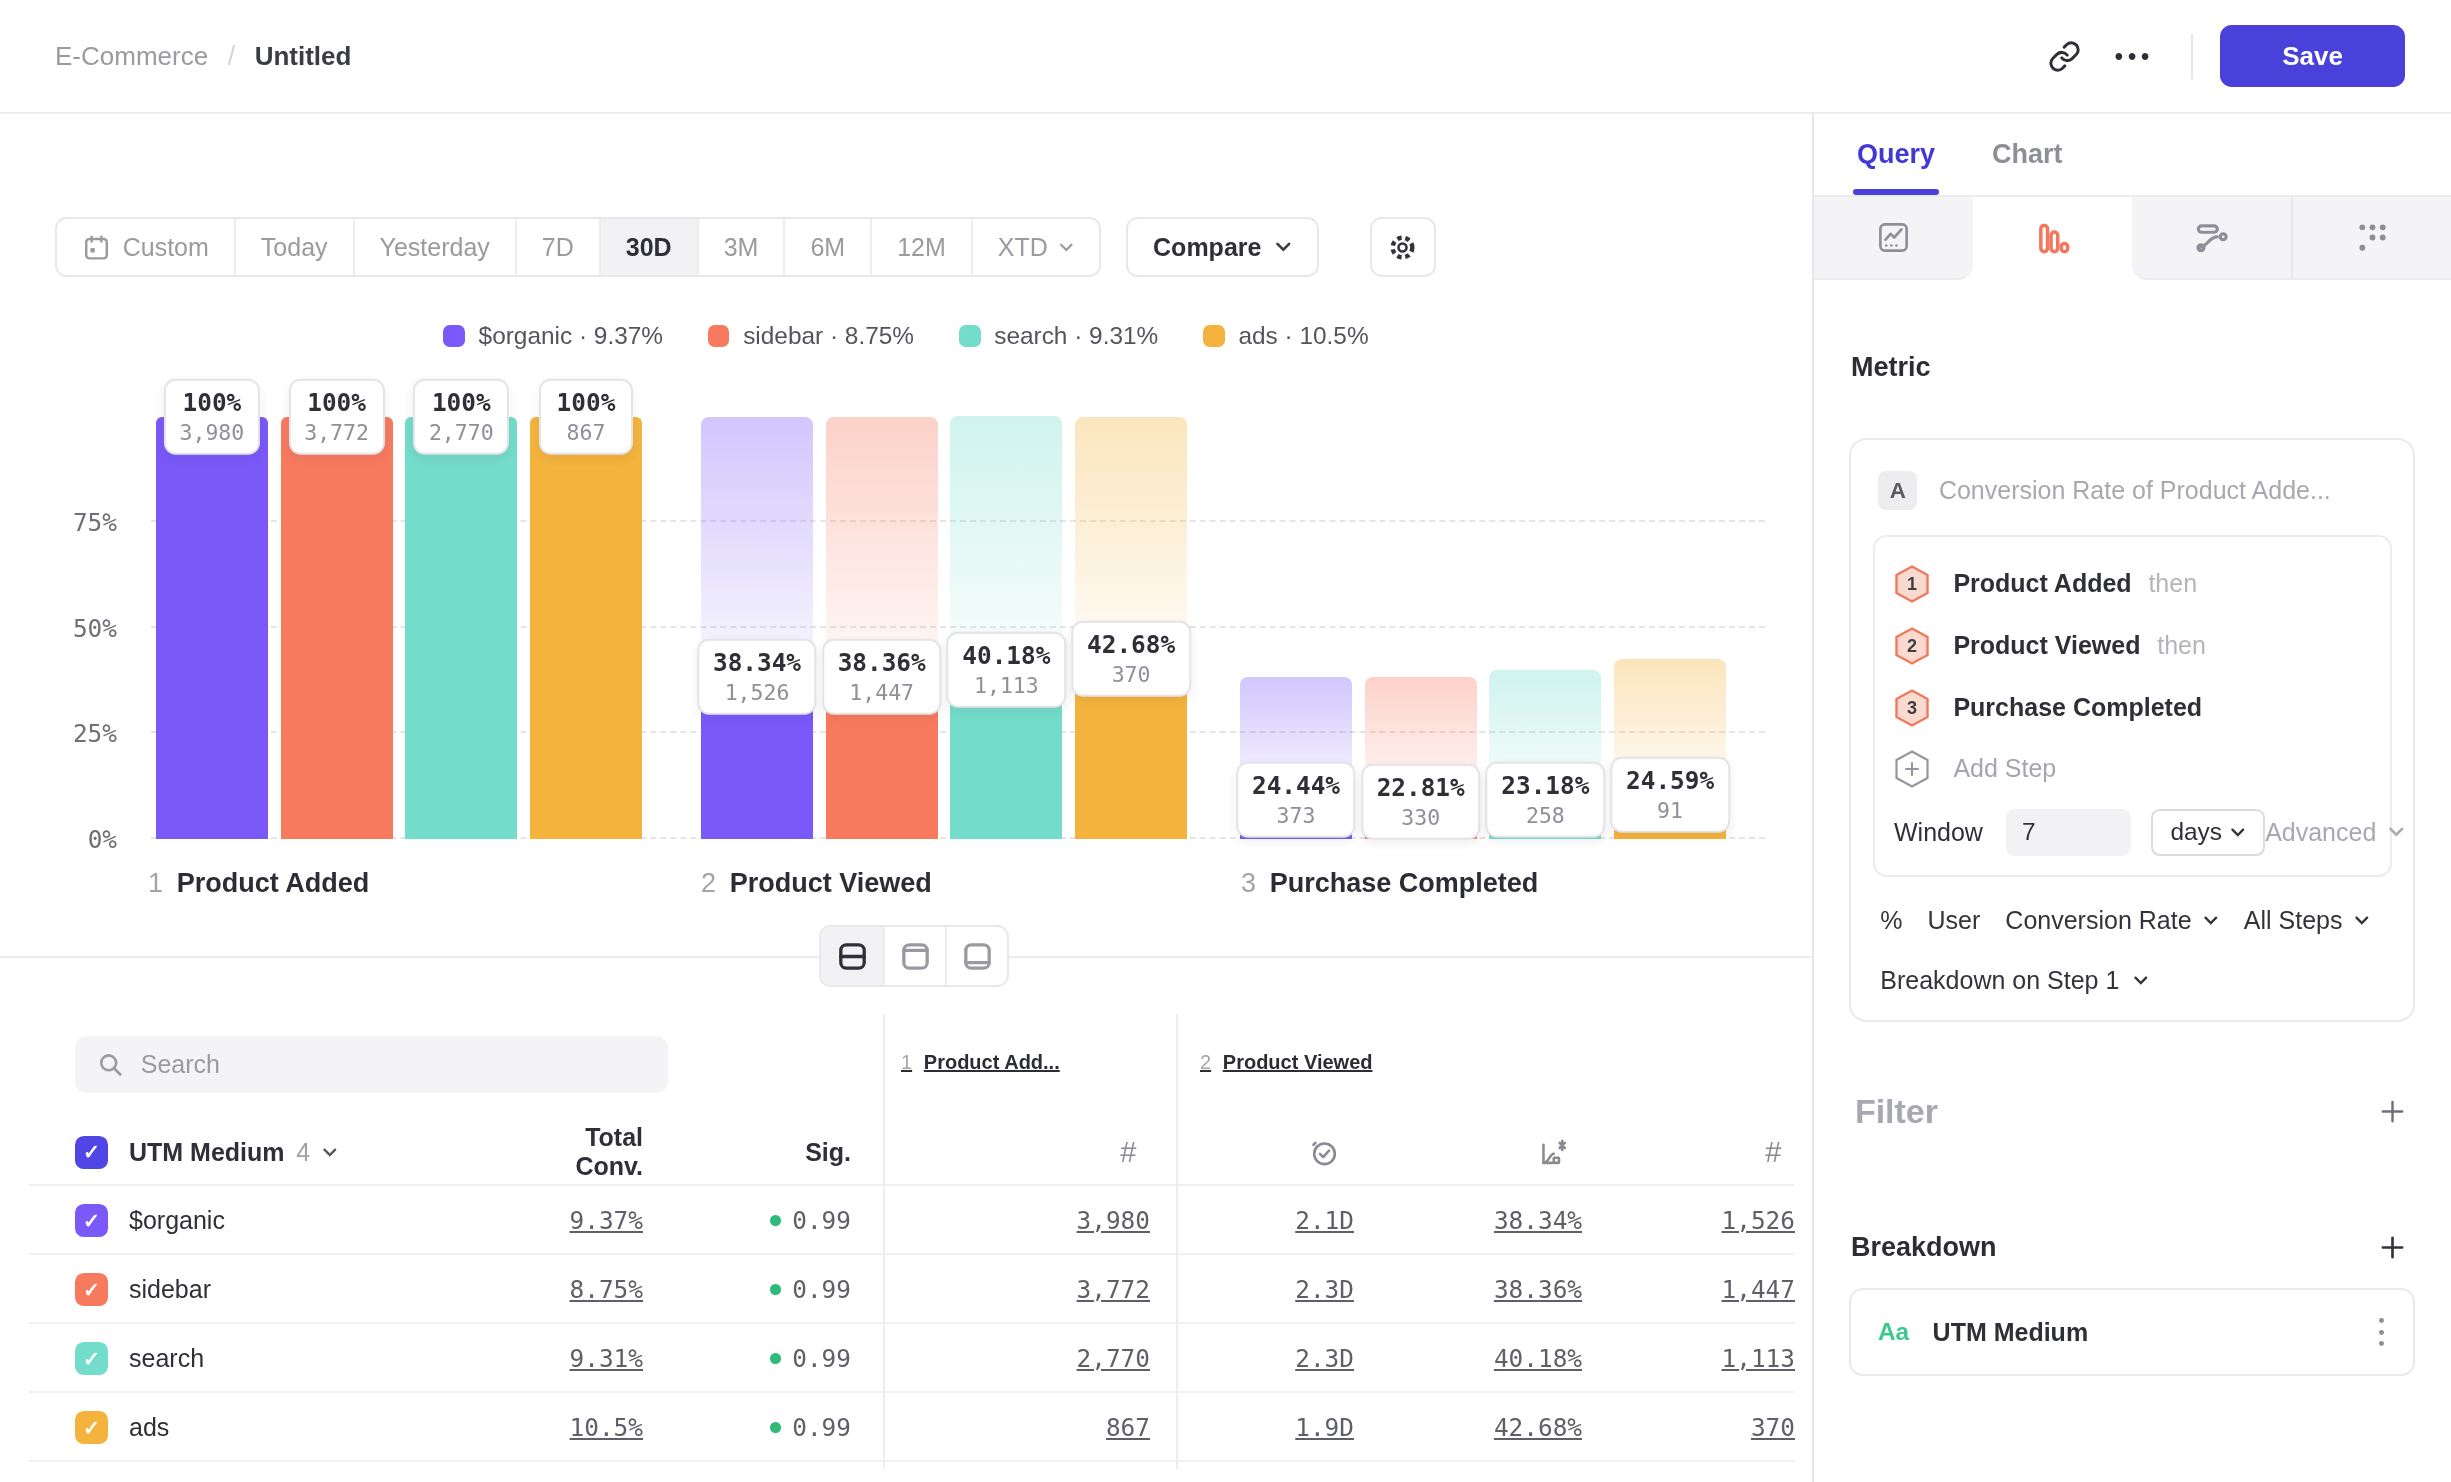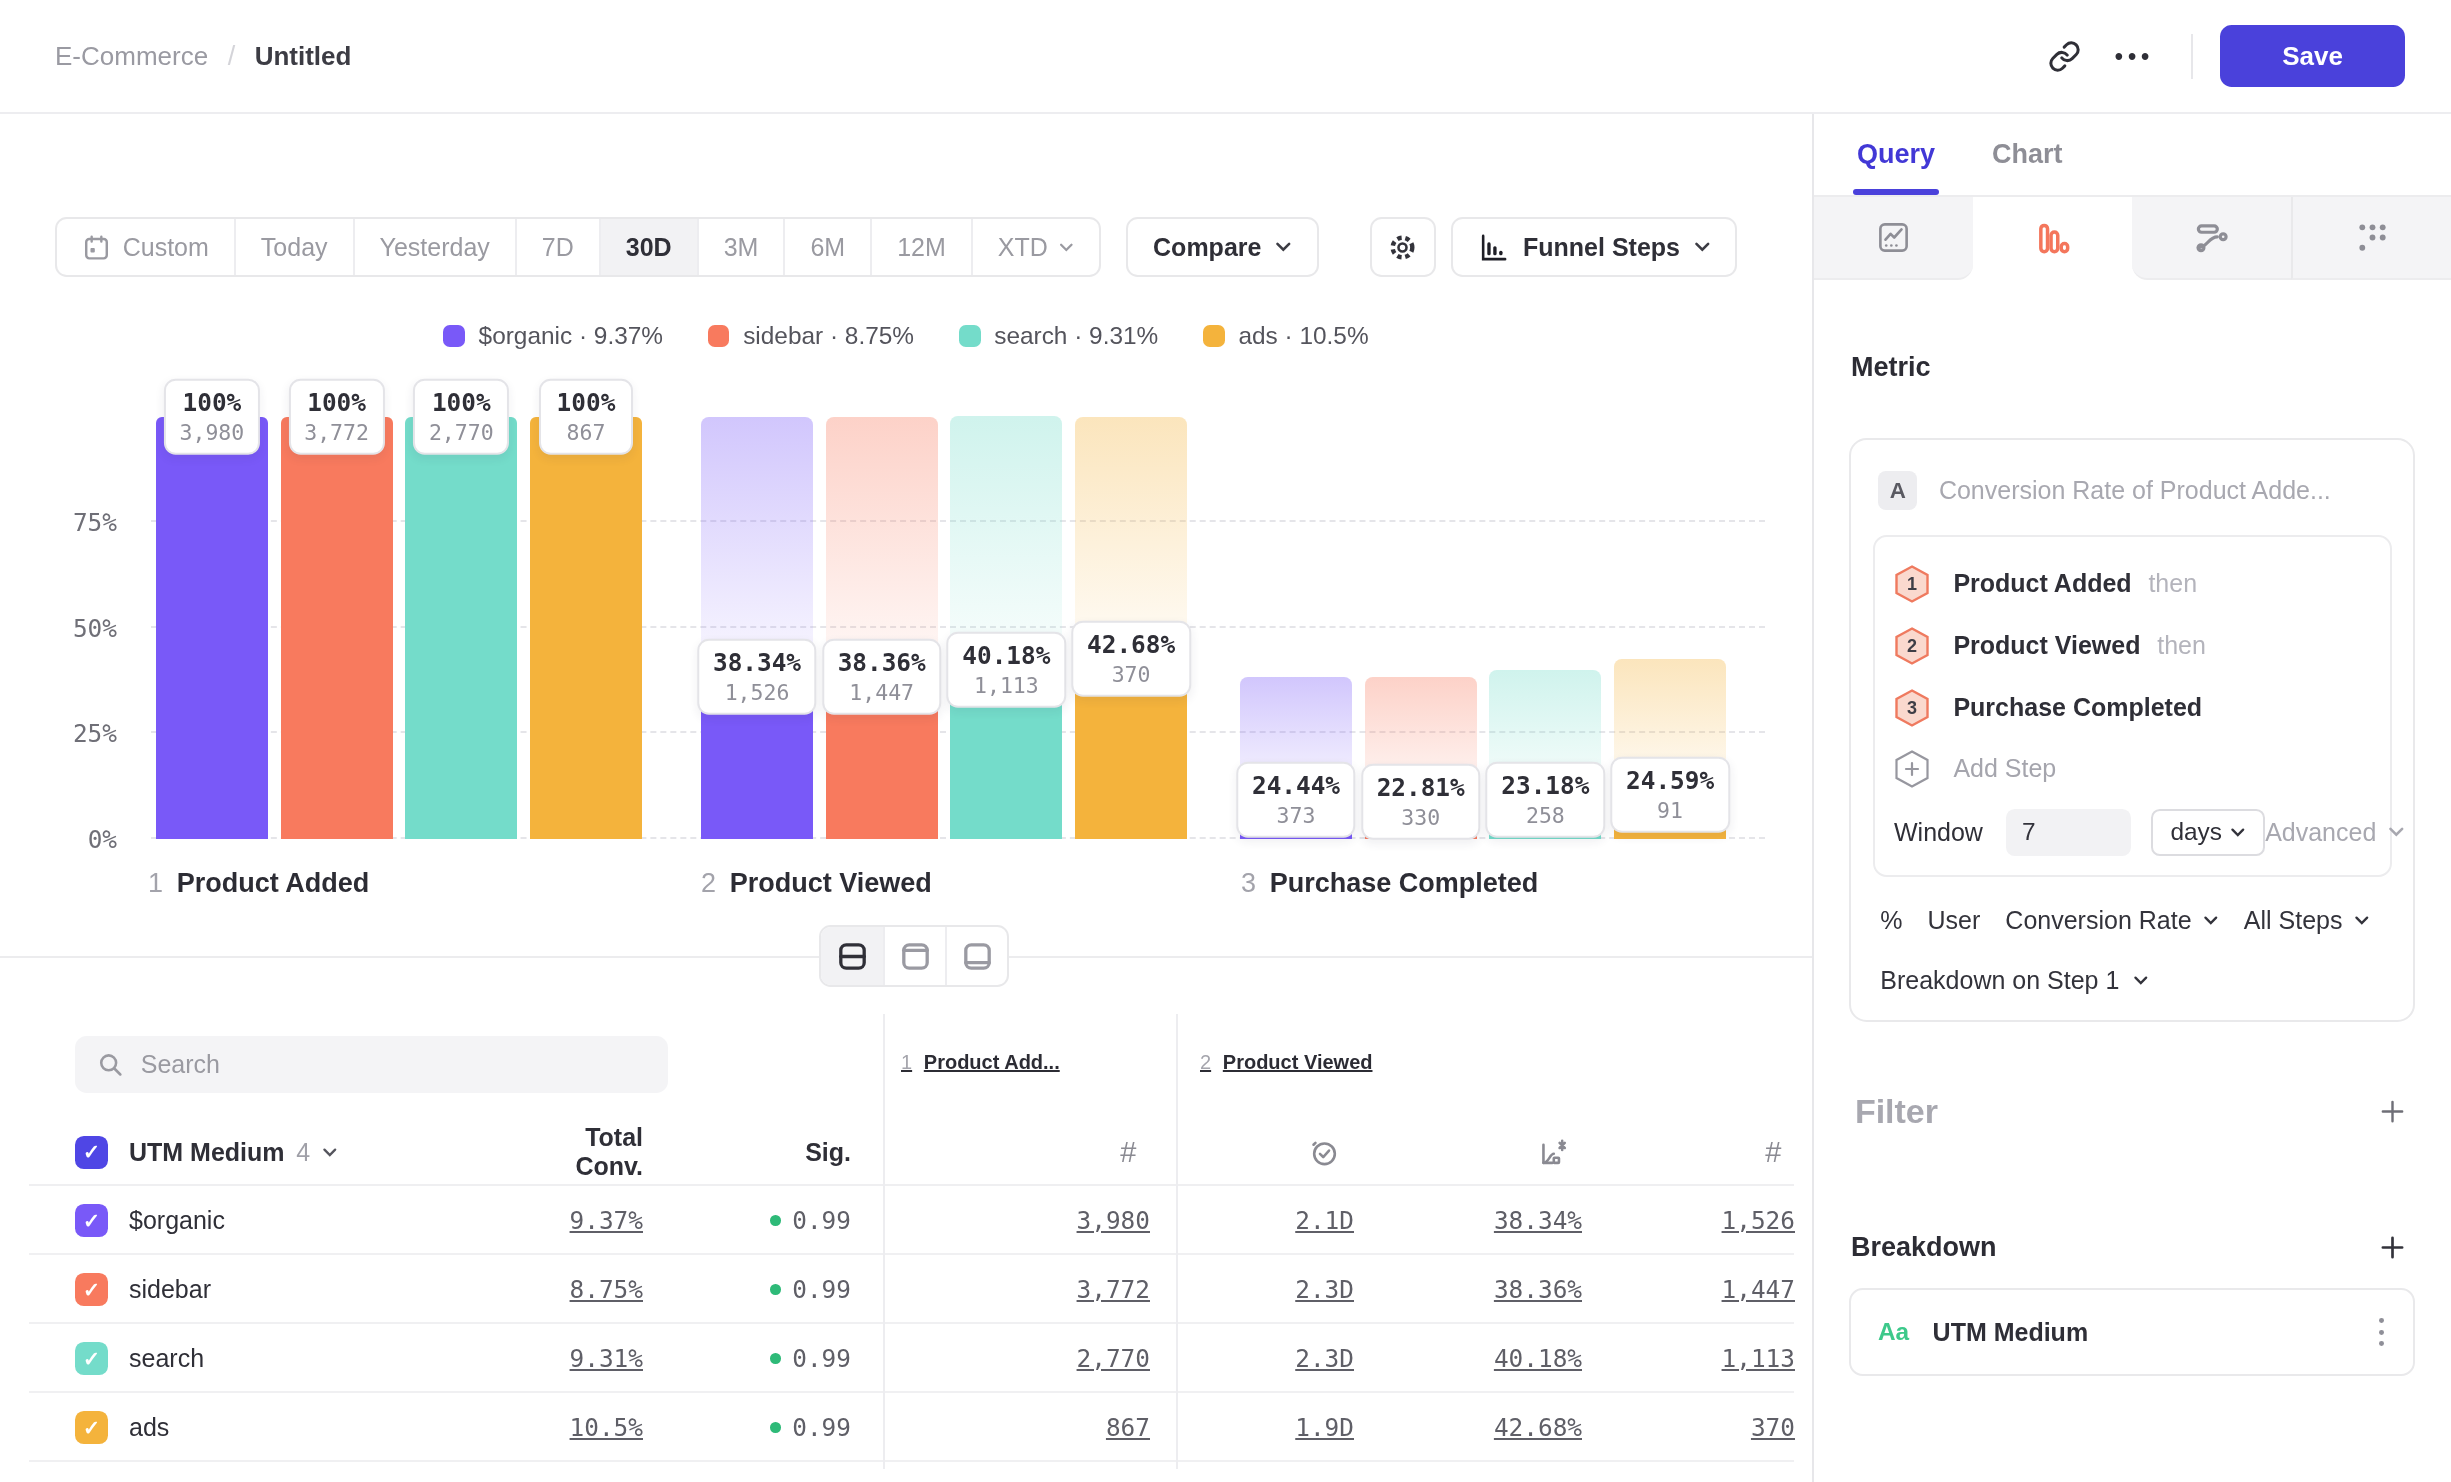--- a/index.html
+++ b/index.html
@@ -225,32 +225,20 @@
       <svg class="chev" width="16.6" height="11.7" viewBox="0 0 14 10" fill="none" stroke="#3c3c44" stroke-width="2.2" stroke-linecap="round">
           <polyline points="2,2.5 7,7.5 12,2.5"></polyline>
         </svg>
     </div>
     <div class="btn gear-btn">
       <svg width="31" height="31" viewBox="0 0 24 24" fill="none" stroke="#33333b">
           <circle cx="12" cy="12" r="3.1" stroke-width="2"></circle>
           <circle cx="12" cy="12" r="7.6" stroke-width="3.4" stroke-dasharray="3.4 2.9"></circle>
         </svg>
     </div>
-    <div class="btn funnel-btn">
-      <svg width="31" height="31" viewBox="0 0 24 24" fill="none" stroke="#1e1e26" stroke-width="2" stroke-linecap="round">
-          <path d="M4 3v18h17"></path>
-          <rect x="7.2" y="8" width="2.6" height="10" rx="1.2" fill="#1e1e26" stroke="none"></rect>
-          <rect x="11.8" y="11" width="2.6" height="7" rx="1.2" fill="#1e1e26" stroke="none"></rect>
-          <rect x="16.4" y="14.5" width="2.6" height="3.5" rx="1.2" fill="#1e1e26" stroke="none"></rect>
-        </svg>
-      <span>Funnel Steps</span>
-      <svg class="chev" width="16.6" height="11.7" viewBox="0 0 14 10" fill="none" stroke="#3c3c44" stroke-width="2.2" stroke-linecap="round">
-          <polyline points="2,2.5 7,7.5 12,2.5"></polyline>
-        </svg>
-    </div>
   </div>
 
   <div class="legend" id="legend">
       <div class="legend-item">
         <span class="legend-swatch" style="background: rgb(121, 89, 248);"></span>
         <span>$organic · 9.37%</span>
       </div>
       <div class="legend-item">
         <span class="legend-swatch" style="background: rgb(248, 122, 94);"></span>
         <span>sidebar · 8.75%</span>

